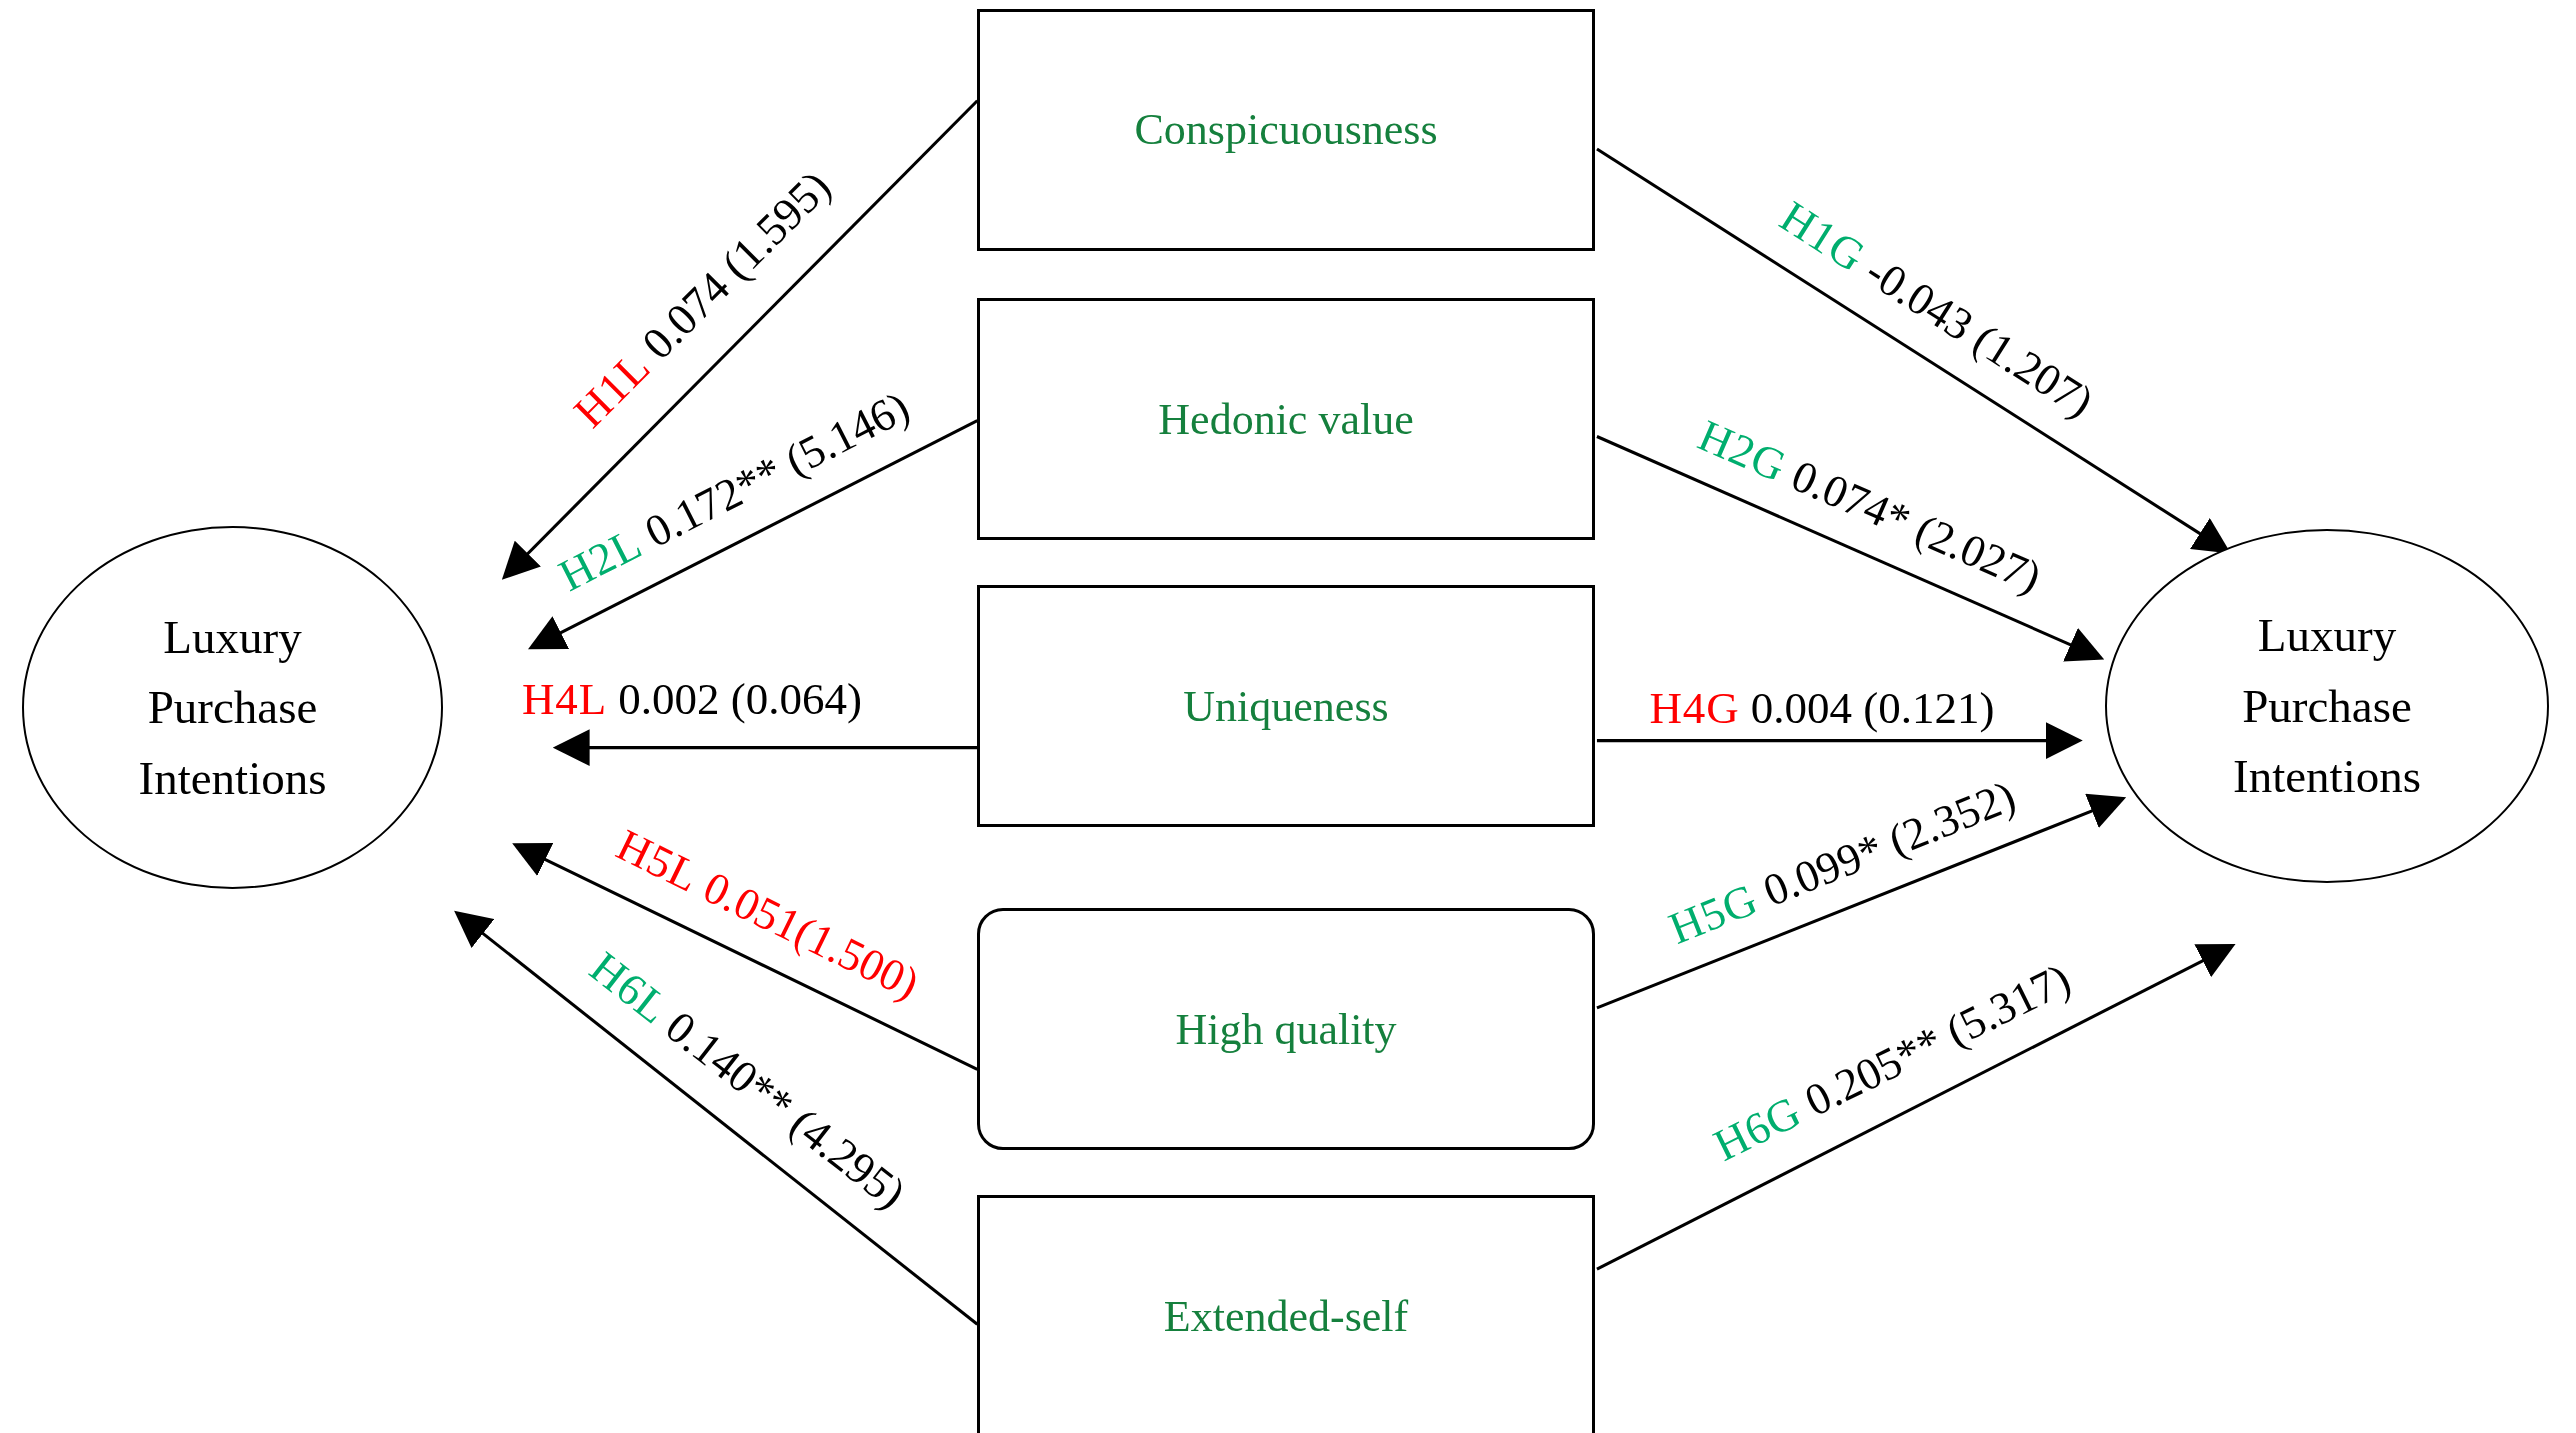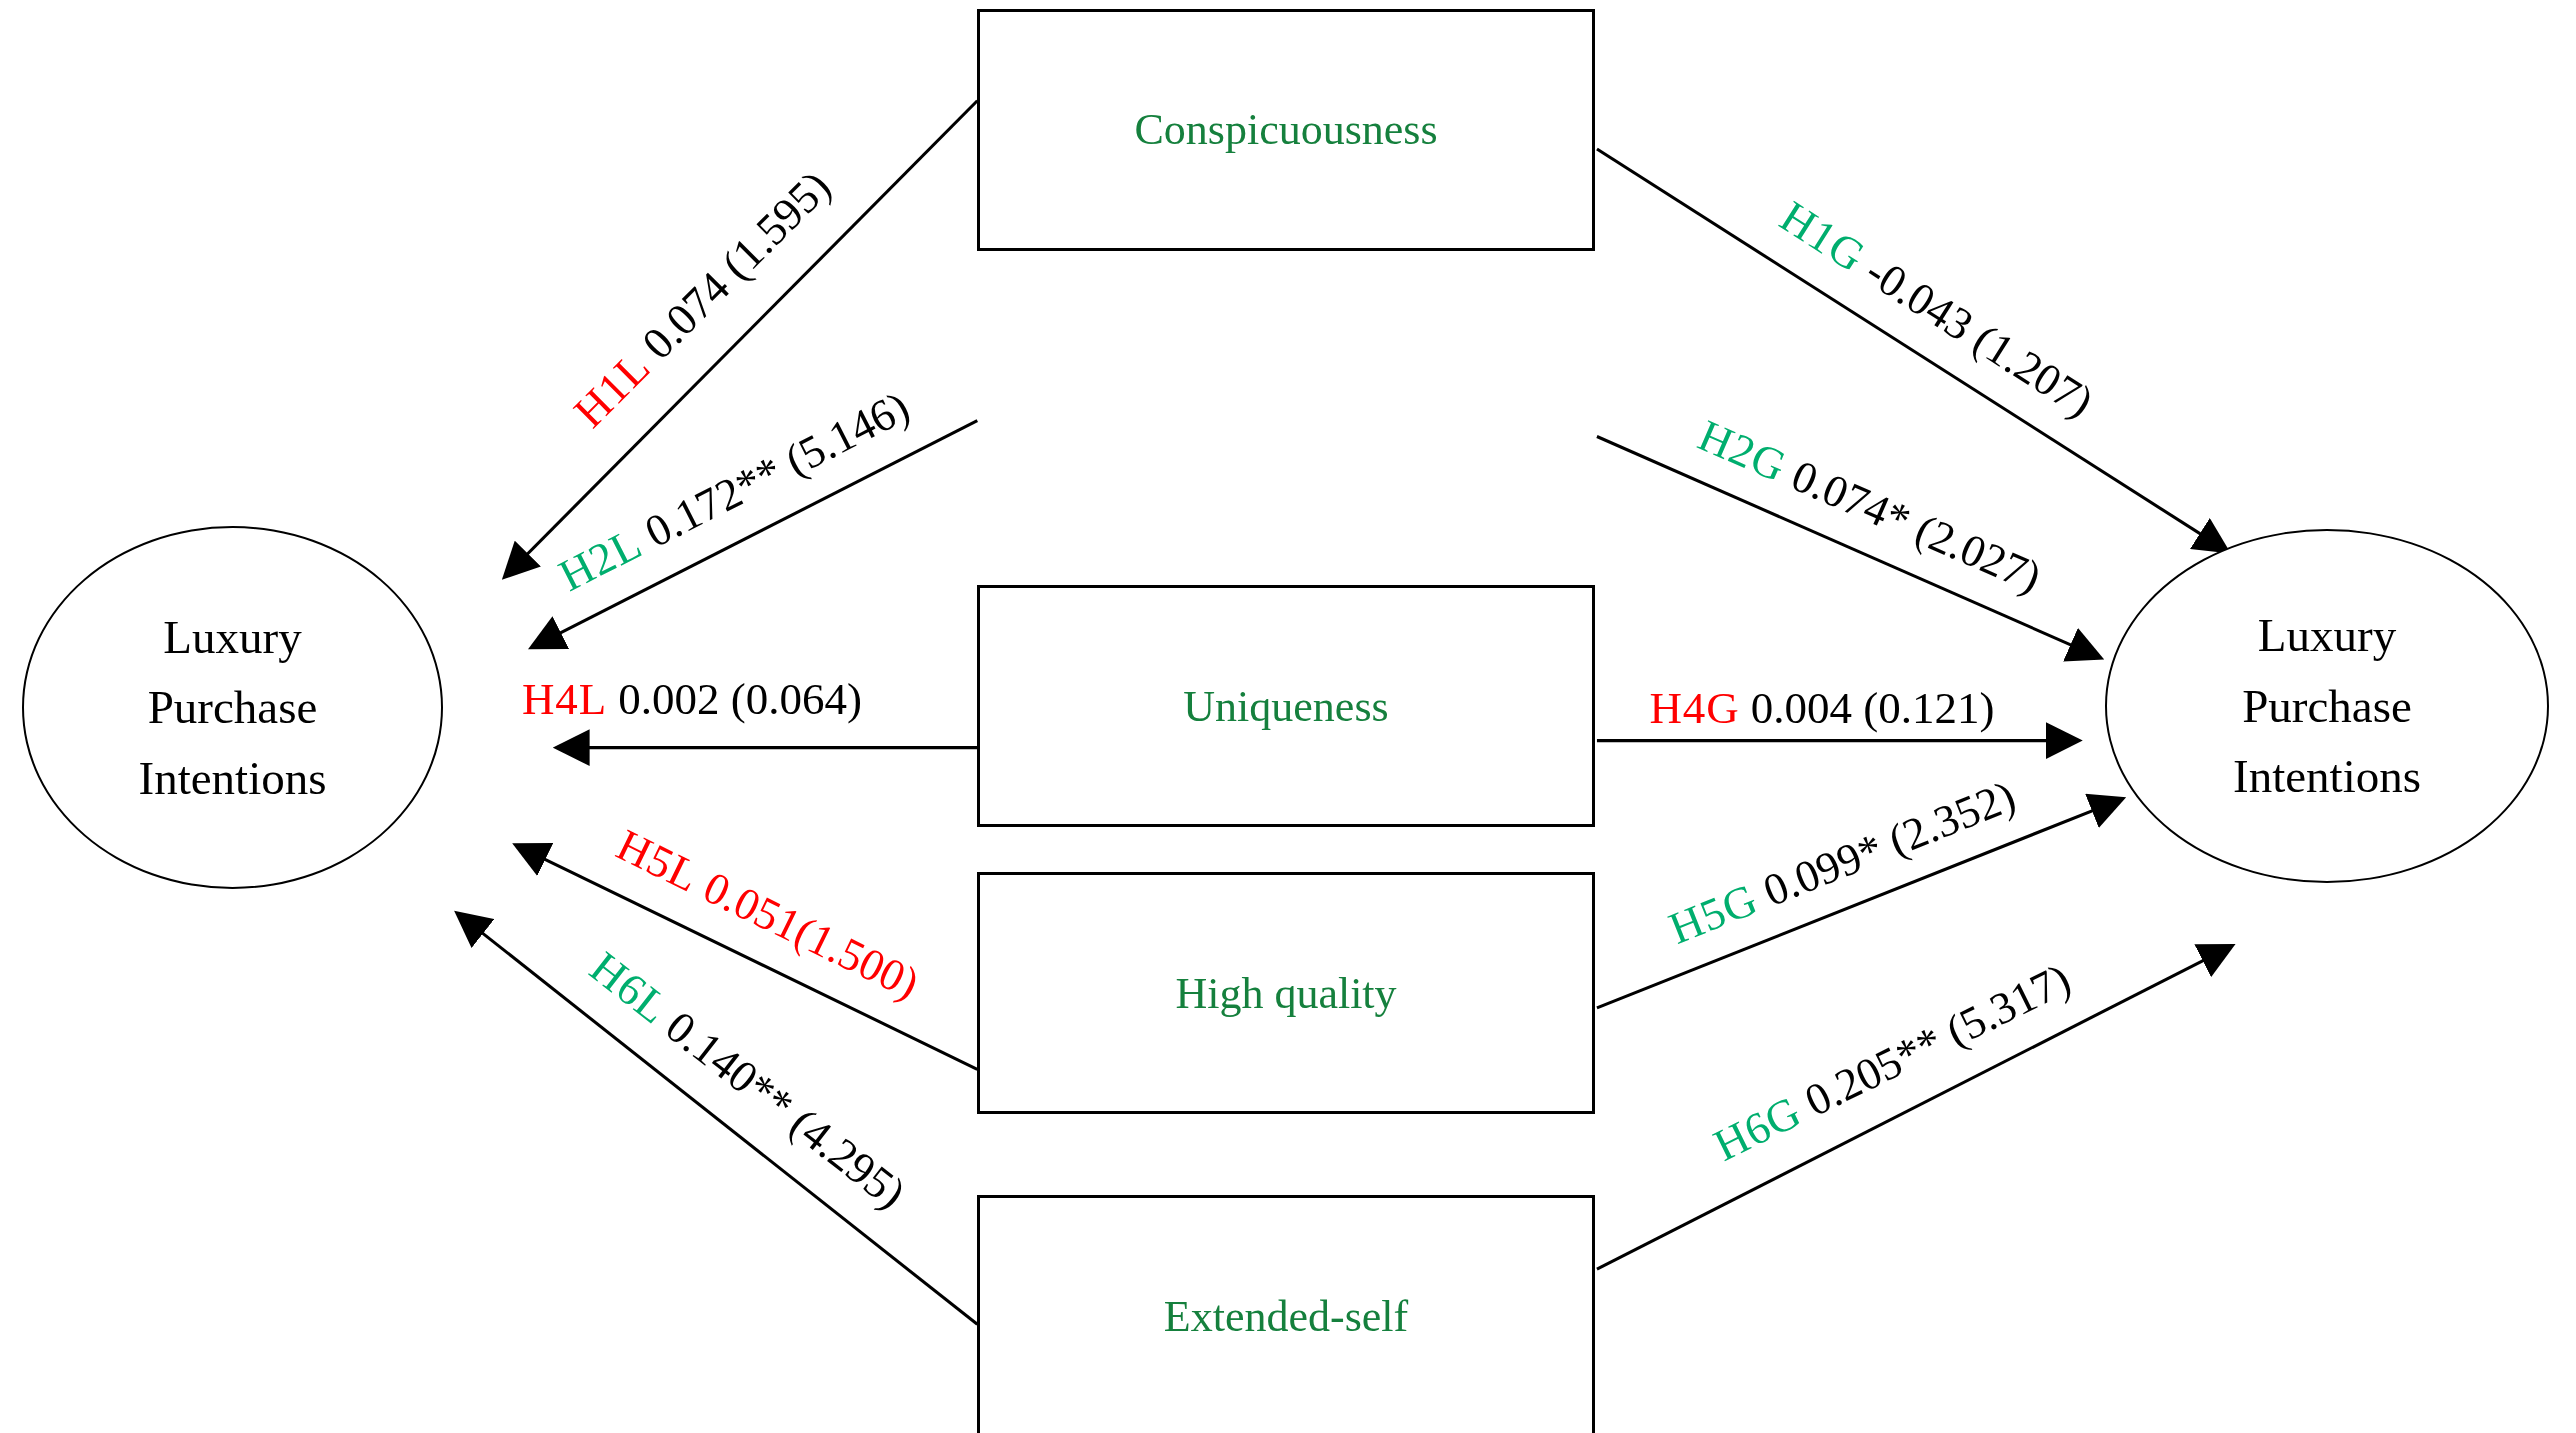--- a/index.html
+++ b/index.html
@@ -111,24 +111,27 @@
 
   <div id="right-ellipse" class="outcome-ellipse">
     <span class="ellipse-line">Luxury</span>
     <span class="ellipse-line">Purchase</span>
     <span class="ellipse-line">Intentions</span>
   </div>
 
   <div class="construct-box" style="top:8.8px;">
     <span class="box-label">Conspicuousness</span>
   </div>
+  <div class="construct-box" style="top:298px;">
+    <span class="box-label">Hedonic value</span>
+  </div>
   <div class="construct-box" style="top:585px;align-items:center;">
     <span class="box-label">Uniqueness</span>
   </div>
-  <div class="construct-box" style="top:872px;">
+  <div class="construct-box" style="top:908px;border-radius:26px;">
     <span class="box-label">High quality</span>
   </div>
   <div class="construct-box" style="top:1159px;margin-top:36px;">
     <span class="box-label">Extended-self</span>
   </div>
 
   <div class="path-label" style="left:702px; top:299px; transform:translate(-50%,-50%) rotate(-45deg);">
     <span class="hyp-code" style="color: rgb(255, 0, 0);">H1L</span>
     <span class="hyp-value" style="color: rgb(0, 0, 0);">0.074 (1.595)</span>
   </div>

